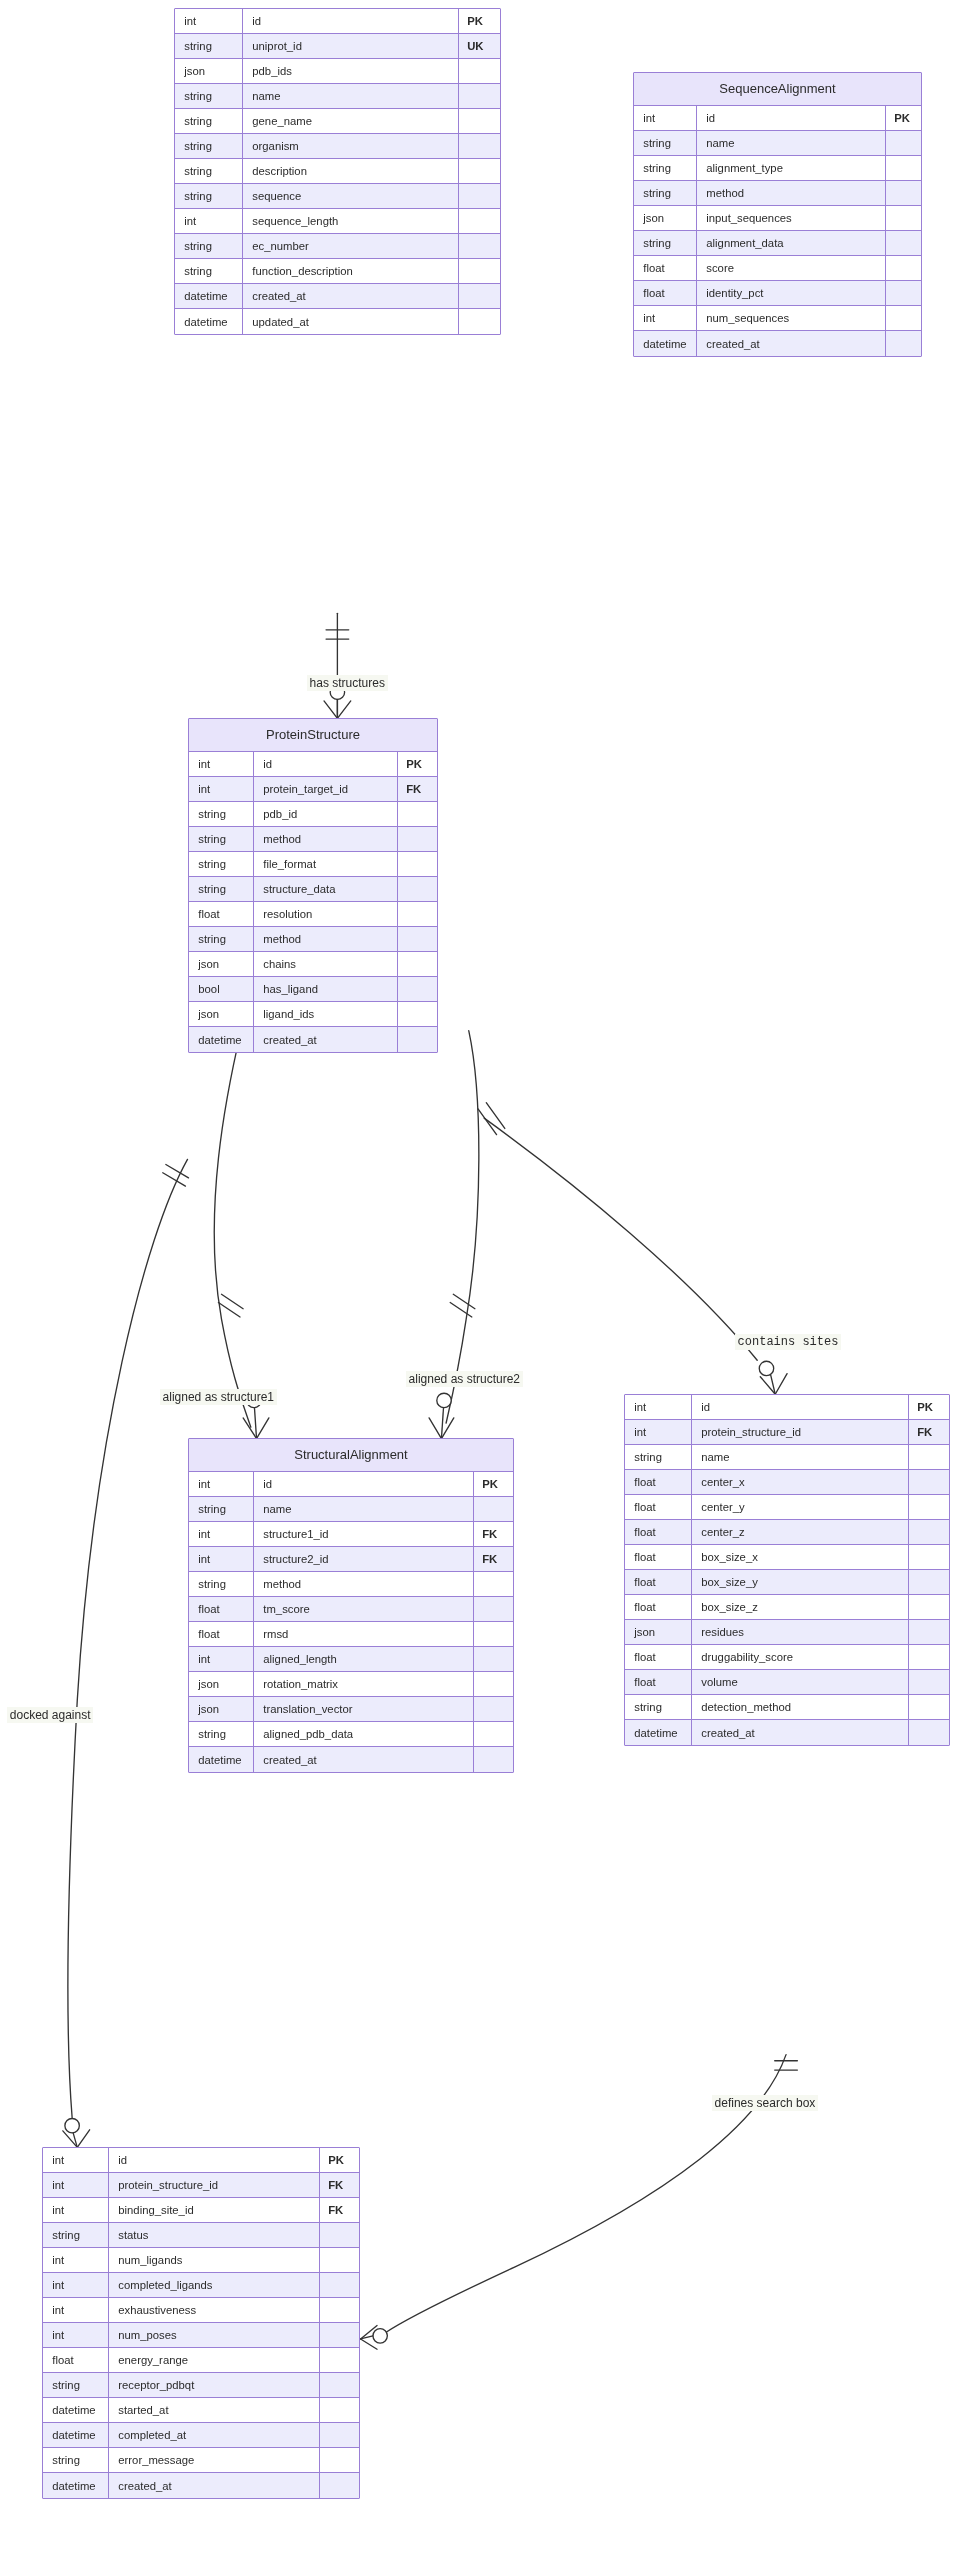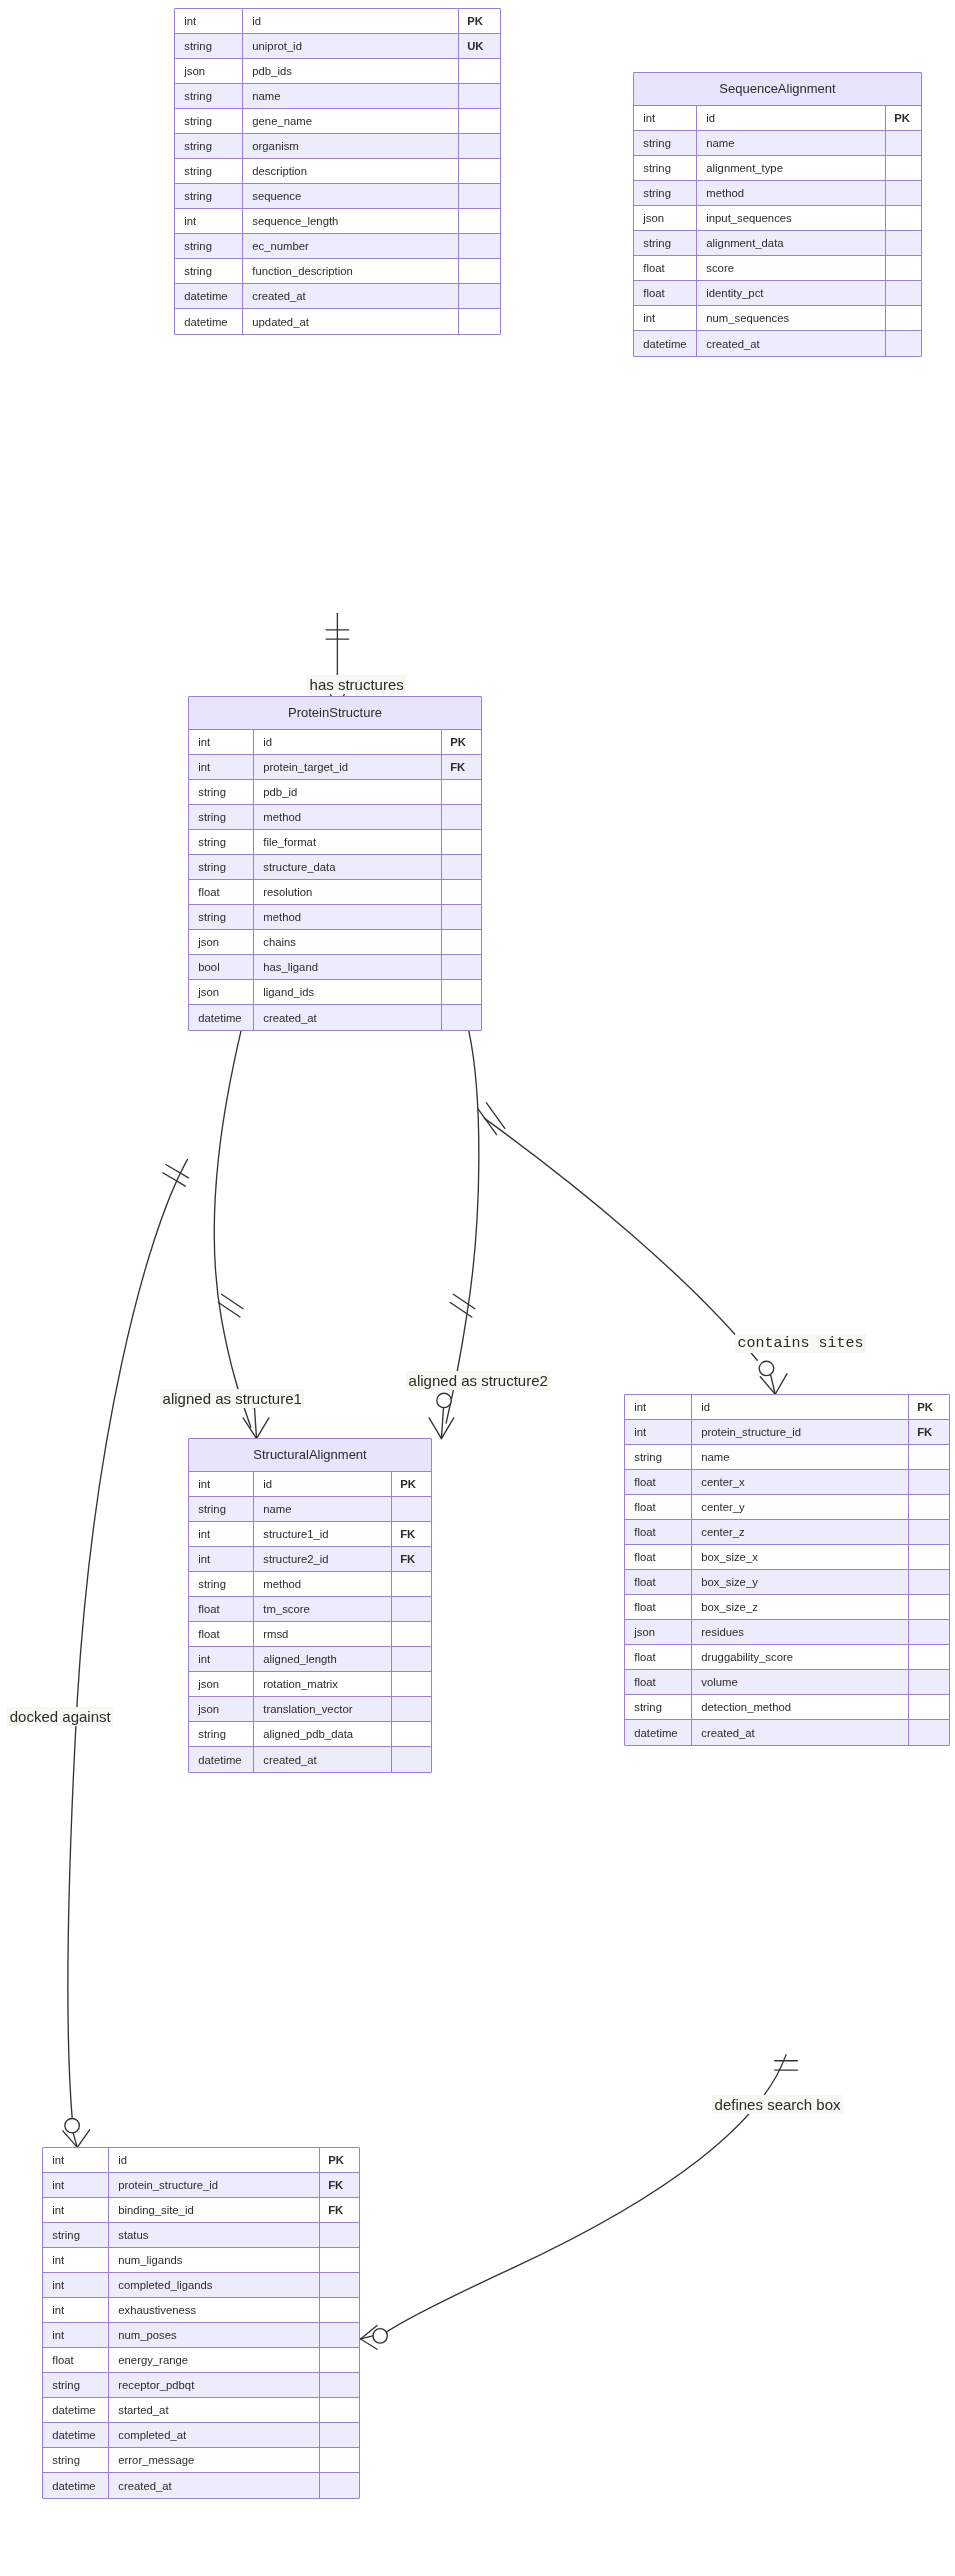--- a/index.html
+++ b/index.html
@@ -78,21 +78,21 @@
   }
   .cell.key {
     justify-content: flex-start;
     padding-left: 8.2px;
     font-weight: bold;
   }
 
   
   .rel-label {
     position: absolute;
-    font-size: 15px;
+    font-size: 12px;
     color: #2b2b2b;
     background: #f6f8f1;
     padding: 1px 2.6px;
     white-space: nowrap;
     z-index: 4;
     font-family: "Liberation Sans", sans-serif;
   }
 </style>
 </head>
 <body>
@@ -283,21 +283,21 @@
           <div class="cell type" style="width: 63px; flex: 0 0 63px;">int</div>
           <div class="cell name">num_sequences</div>
           <div class="cell key" style="width: 35px; flex: 0 0 35px;"></div>
         </div>
         <div class="attr-row even">
           <div class="cell type" style="width: 63px; flex: 0 0 63px;">datetime</div>
           <div class="cell name">created_at</div>
           <div class="cell key" style="width: 35px; flex: 0 0 35px;"></div>
         </div>
       </div>
-      <div class="entity" style="left: 188px; top: 696px; width: 294px;">
+      <div class="entity" style="left: 188px; top: 718px; width: 250px;">
         <div class="entity-title">ProteinStructure</div>
         <div class="attr-row odd">
           <div class="cell type" style="width: 65px; flex: 0 0 65px;">int</div>
           <div class="cell name">id</div>
           <div class="cell key" style="width: 39px; flex: 0 0 39px;">PK</div>
         </div>
         <div class="attr-row even">
           <div class="cell type" style="width: 65px; flex: 0 0 65px;">int</div>
           <div class="cell name">protein_target_id</div>
           <div class="cell key" style="width: 39px; flex: 0 0 39px;">FK</div>
@@ -346,21 +346,21 @@
           <div class="cell type" style="width: 65px; flex: 0 0 65px;">json</div>
           <div class="cell name">ligand_ids</div>
           <div class="cell key" style="width: 39px; flex: 0 0 39px;"></div>
         </div>
         <div class="attr-row even">
           <div class="cell type" style="width: 65px; flex: 0 0 65px;">datetime</div>
           <div class="cell name">created_at</div>
           <div class="cell key" style="width: 39px; flex: 0 0 39px;"></div>
         </div>
       </div>
-      <div class="entity" style="left: 188px; top: 1438px; width: 244px;">
+      <div class="entity" style="left: 188px; top: 1438px; width: 326px;">
         <div class="entity-title">StructuralAlignment</div>
         <div class="attr-row odd">
           <div class="cell type" style="width: 65px; flex: 0 0 65px;">int</div>
           <div class="cell name">id</div>
           <div class="cell key" style="width: 39px; flex: 0 0 39px;">PK</div>
         </div>
         <div class="attr-row even">
           <div class="cell type" style="width: 65px; flex: 0 0 65px;">string</div>
           <div class="cell name">name</div>
           <div class="cell key" style="width: 39px; flex: 0 0 39px;"></div>

